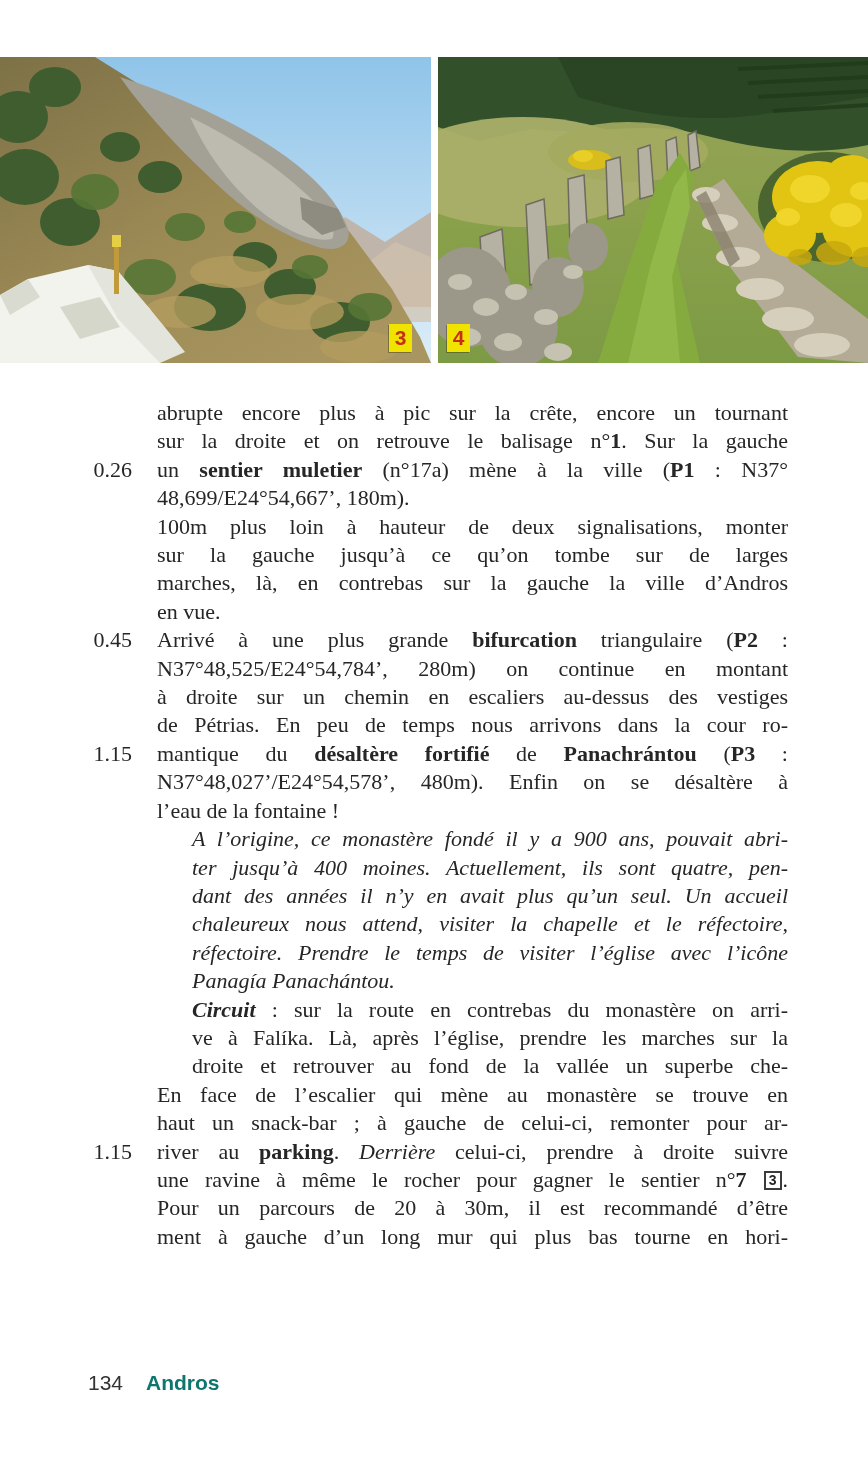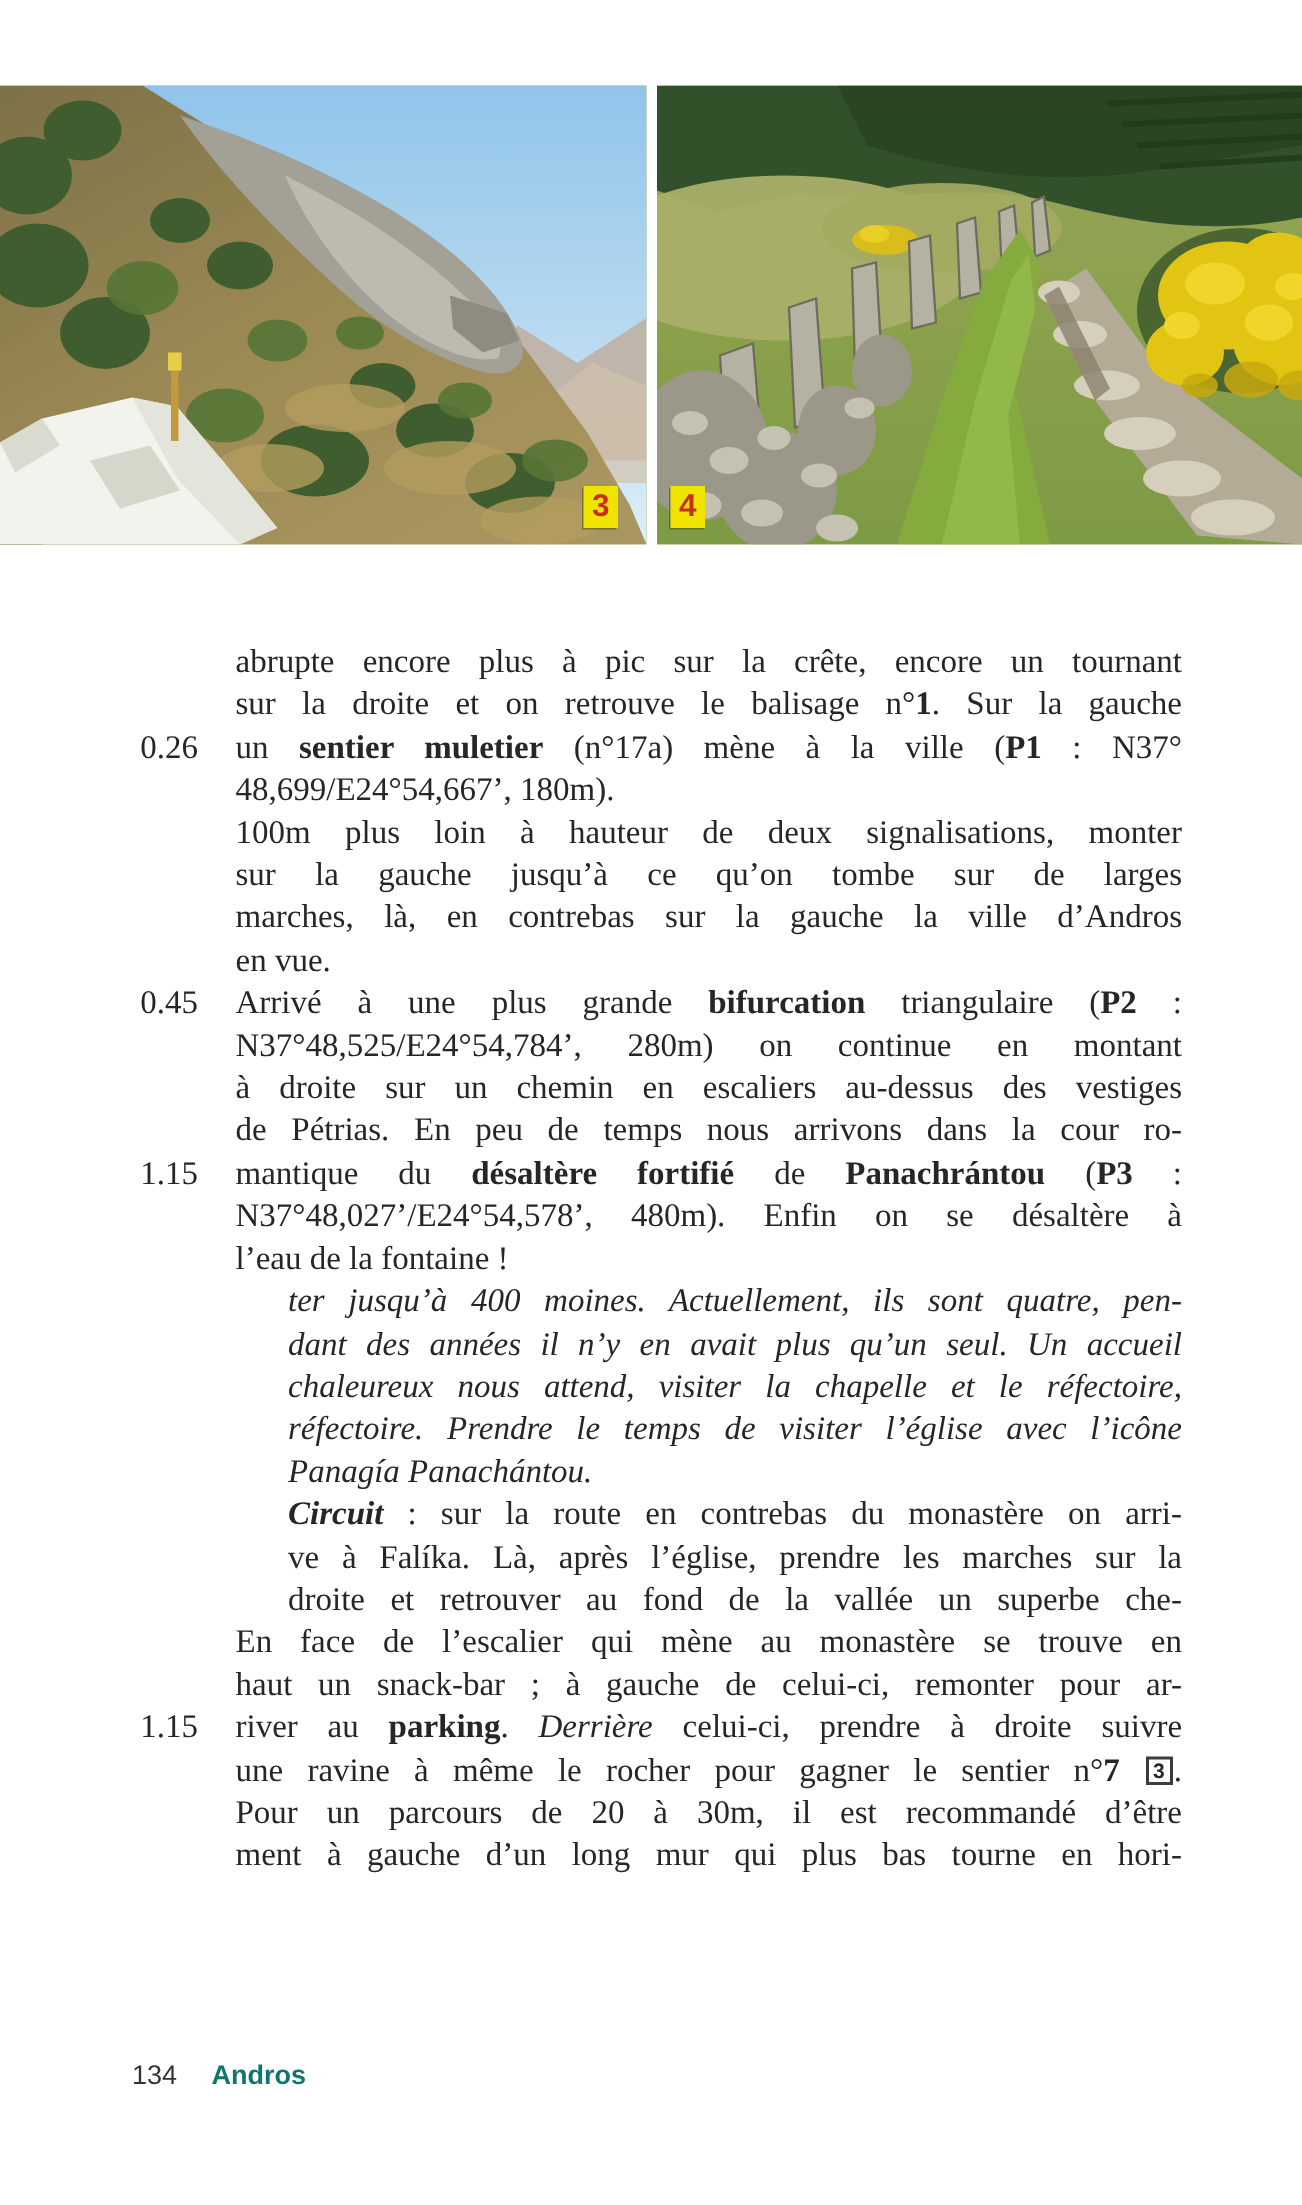--- a/index.html
+++ b/index.html
@@ -15,41 +15,41 @@
   .badge{
     position:absolute;bottom:11px;width:23px;height:28px;
     background:var(--badge-bg,#f0e300);color:var(--badge-text,#c62f1a);
     font-family:"Liberation Sans", sans-serif;font-weight:bold;font-size:21px;
     display:flex;align-items:center;justify-content:center;
     box-shadow:-1px 1px 0 rgba(60,60,20,.45);
   }
   .badge-3{right:19px;}
   .badge-4{left:9px;}
   
-  .body-text{position:absolute;left:0;top:399px;width:788px;font-size:22px;line-height:28.4px;margin-top:28px;}
+  .body-text{position:absolute;left:0;top:399px;width:788px;font-size:22px;line-height:28.4px;}
   .line{display:flex;}
   .time{
     width:157px;box-sizing:border-box;padding-right:25px;flex:0 0 157px;
     text-align:right;white-space:pre;
   }
   .txt{flex:1;display:block;text-align:justify;text-align-last:justify;white-space:normal;}
   .line.last .txt{text-align-last:left;}
   .line.indent .txt{padding-left:35px;}
   .b{font-weight:bold;}
   .i{font-style:italic;}
   .bi{font-weight:bold;font-style:italic;}
   .box{
     font-family:"Liberation Sans", sans-serif;font-size:14px;font-weight:bold;
     border:2px solid #3c3c3c;padding:0 3px;line-height:15px;display:inline-block;
     position:relative;top:-2px;margin:0 1px;
   }
   
   .footer{
     position:absolute;left:88px;top:1372px;
-    font-family:"Liberation Sans", sans-serif;font-size:18px;line-height:22px;color:#333;
+    font-family:"Liberation Sans", sans-serif;font-size:21px;line-height:22px;color:#333;
     display:flex;gap:23px;
   }
   .footer .section{font-weight:bold;color:#0f766e;}
 </style>
 </head>
 <body>
 
 <div class="page" style="--badge-bg: #f0e300; --badge-text: #c62f1a; --ink: #262626;">
 
   <div class="photo photo-left">
@@ -264,20 +264,21 @@
       <div class="line">
         <span class="time"></span>
         <span class="txt"><span>N37°48,027’/E24°54,578’, 480m). Enfin on se désaltère à</span></span>
       </div>
       <div class="line last">
         <span class="time"></span>
         <span class="txt"><span>l’eau de la fontaine !</span></span>
       </div>
       <div class="line indent">
         <span class="time"></span>
+        <span class="txt"><span class="i">A l’origine, ce monastère fondé il y a 900 ans, pouvait abri-</span></span>
       </div>
       <div class="line indent">
         <span class="time"></span>
         <span class="txt"><span class="i">ter jusqu’à 400 moines. Actuellement, ils sont quatre, pen-</span></span>
       </div>
       <div class="line indent">
         <span class="time"></span>
         <span class="txt"><span class="i">dant des années il n’y en avait plus qu’un seul. Un accueil</span></span>
       </div>
       <div class="line indent">

